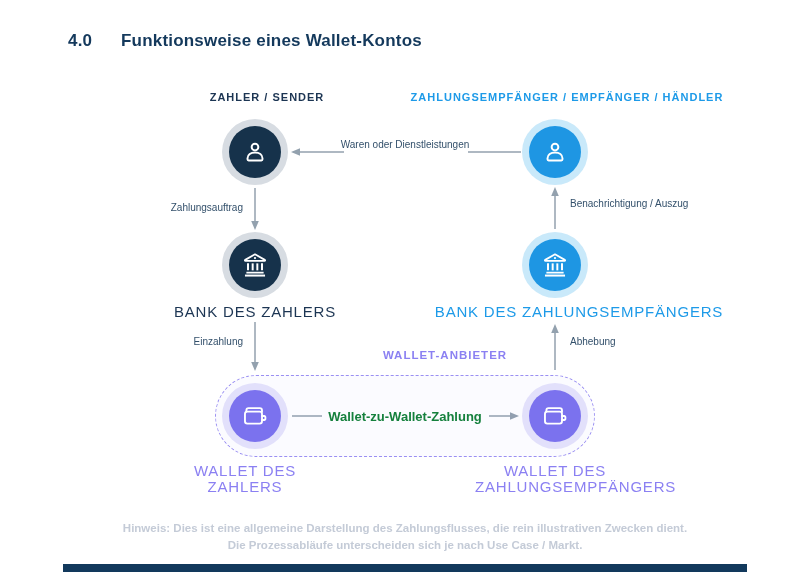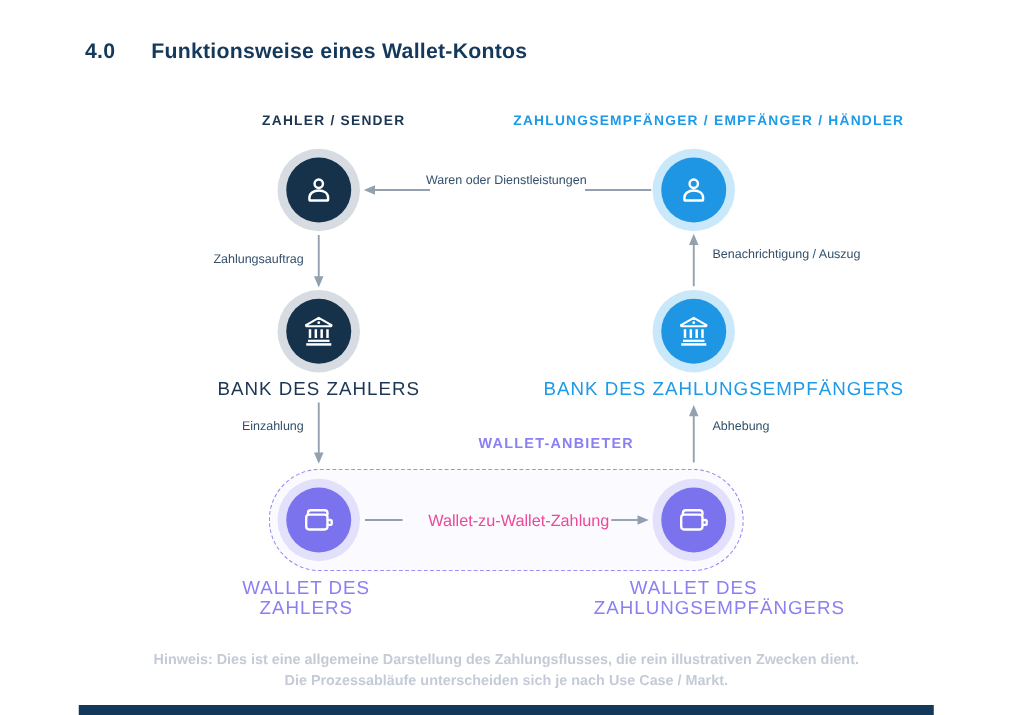--- a/index.html
+++ b/index.html
@@ -32,21 +32,21 @@
   .node-label{font-size:15px;font-weight:normal;letter-spacing:.8px;text-align:center;line-height:16px;white-space:nowrap;}
   .node-label.dark{color:#1C3553;}
   .node-label.blue{color:#1D9AE8;}
   .node-label.purple{color:#8B80F2;white-space:normal;}
   .provider-label{font-size:11.5px;font-weight:bold;letter-spacing:1px;color:#8B80F2;text-align:center;white-space:nowrap;}
   
   .wallet-box{
     left:215px;top:375px;width:380px;height:82px;border-radius:41px;
     border:1.5px dashed #9A8FF2;background:rgba(124,115,240,0.03);box-sizing:border-box;
   }
-  .wallet-flow{font-size:13px;font-weight:400;color:#ec4899;white-space:nowrap;margin-left:10px;}
+  .wallet-flow{font-size:13px;font-weight:700;color:#15803d;white-space:nowrap;}
   
   .hinweis{font-size:11.5px;font-weight:600;color:#C4CBD7;text-align:center;white-space:nowrap;width:810px;left:0;}
   .footer-bar{left:63px;top:564px;width:684px;height:8px;background:#12395C;}
   svg{display:block;}
   .arrow-layer{left:0;top:0;pointer-events:none;}
 </style>
 </head>
 <body>
 
 <div class="page">

